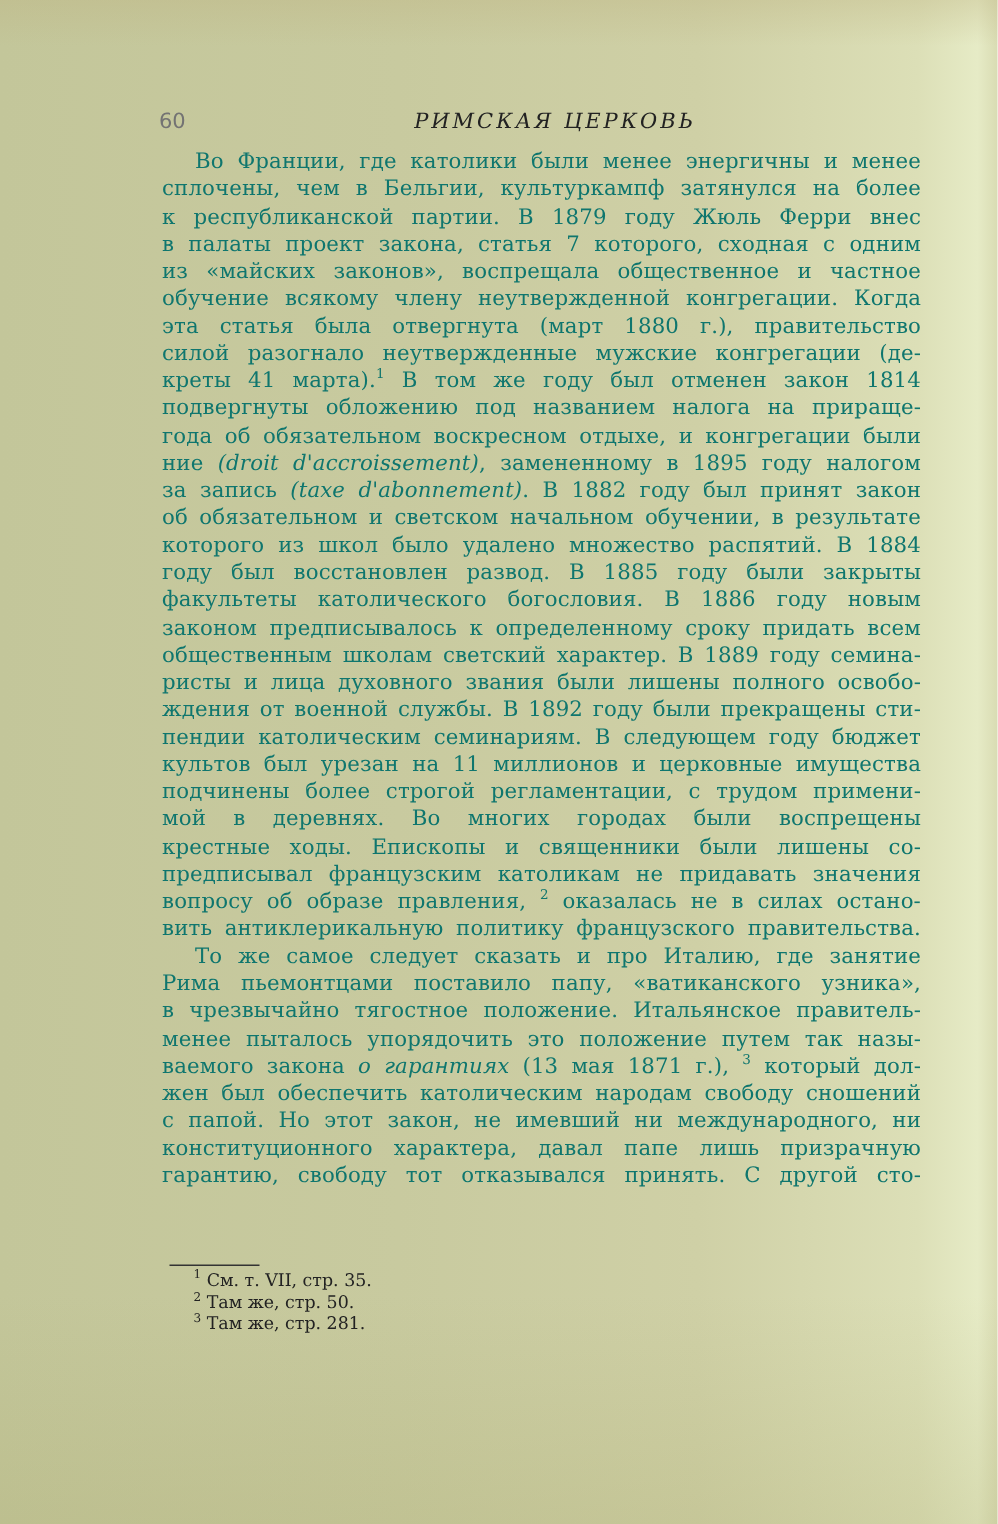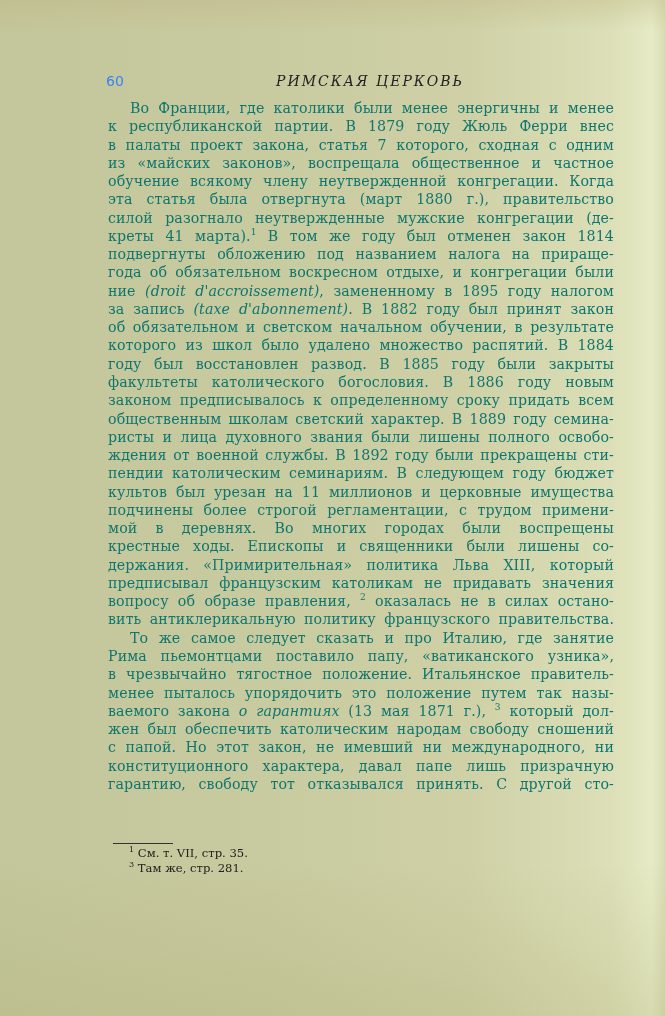--- a/index.html
+++ b/index.html
@@ -27,21 +27,21 @@
     left: 106px;
     width: 508px;
     height: 20px;
   }
   .page-number {
     position: absolute;
     left: 0;
     top: 0;
     font-family: "DejaVu Sans", sans-serif;
     font-size: 14px;
-    color: #3b82f6;
+    color: #737373;
   }
   .running-head {
     position: absolute;
     left: 0;
     right: 0;
     top: 0;
     text-align: center;
     font-family: "DejaVu Serif", serif;
     font-style: italic;
     font-size: 14px;
@@ -95,20 +95,21 @@
 
 <div class="page-shade"></div>
 
 <div class="header">
   <span class="page-number">60</span>
   <span class="running-head">РИМСКАЯ ЦЕРКОВЬ</span>
 </div>
 
 <div class="body-text">
   <div class="line indent">Во Франции, где католики были менее энергичны и менее</div>
+  <div class="line">сплочены, чем в Бельгии, культуркампф затянулся на более</div>
   <div class="line">к республиканской партии. В 1879 году Жюль Ферри внес</div>
   <div class="line">в палаты проект закона, статья 7 которого, сходная с одним</div>
   <div class="line">из «майских законов», воспрещала общественное и частное</div>
   <div class="line">обучение всякому члену неутвержденной конгрегации. Когда</div>
   <div class="line">эта статья была отвергнута (март 1880 г.), правительство</div>
   <div class="line">силой разогнало неутвержденные мужские конгрегации (де-</div>
   <div class="line"><span>креты 41 марта).</span><sup>1</sup><span> В том же году был отменен закон 1814</span></div>
   <div class="line">подвергнуты обложению под названием налога на приращe-</div>
   <div class="line">года об обязательном воскресном отдыхе, и конгрегации были</div>
   <div class="line"><span>ние </span><span class="it">(droit d'accroissement)</span><span>, замененному в 1895 году налогом</span></div>
@@ -119,33 +120,33 @@
   <div class="line">факультеты католического богословия. В 1886 году новым</div>
   <div class="line">законом предписывалось к определенному сроку придать всем</div>
   <div class="line">общественным школам светский характер. В 1889 году семина-</div>
   <div class="line">ристы и лица духовного звания были лишены полного освобо-</div>
   <div class="line">ждения от военной службы. В 1892 году были прекращены сти-</div>
   <div class="line">пендии католическим семинариям. В следующем году бюджет</div>
   <div class="line">культов был урезан на 11 миллионов и церковные имущества</div>
   <div class="line">подчинены более строгой регламентации, с трудом примени-</div>
   <div class="line">мой в деревнях. Во многих городах были воспрещены</div>
   <div class="line">крестные ходы. Епископы и священники были лишены со-</div>
-  <div class="line">держания. «Примирительная» политика Льва XIII, который</div>
   <div class="line">предписывал французским католикам не придавать значения</div>
   <div class="line"><span>вопросу об образе правления,</span> <sup>2</sup><span> оказалась не в силах остано-</span></div>
   <div class="line">вить антиклерикальную политику французского правительства.</div>
   <div class="line indent">То же самое следует сказать и про Италию, где занятие</div>
   <div class="line">Рима пьемонтцами поставило папу, «ватиканского узника»,</div>
   <div class="line">в чрезвычайно тягостное положение. Итальянское правитель-</div>
   <div class="line">менее пыталось упорядочить это положение путем так назы-</div>
   <div class="line"><span>ваемого закона </span><span class="it">о гарантиях</span><span> (13 мая 1871 г.),</span> <sup>3</sup><span> который дол-</span></div>
   <div class="line">жен был обеспечить католическим народам свободу сношений</div>
   <div class="line">с папой. Но этот закон, не имевший ни международного, ни</div>
   <div class="line">конституционного характера, давал папе лишь призрачную</div>
   <div class="line">гарантию, свободу тот отказывался принять. С другой сто-</div>
 </div>
 
 <div class="fn-rule"></div>
 
 <div class="footnotes">
   <div class="fn"><sup>1</sup> <span>См. т. VII, стр. 35.</span></div>
+  <div class="fn"><sup>2</sup> <span>Там же, стр. 50.</span></div>
   <div class="fn"><sup>3</sup> <span>Там же, стр. 281.</span></div>
 </div>
 
 </body></html>

